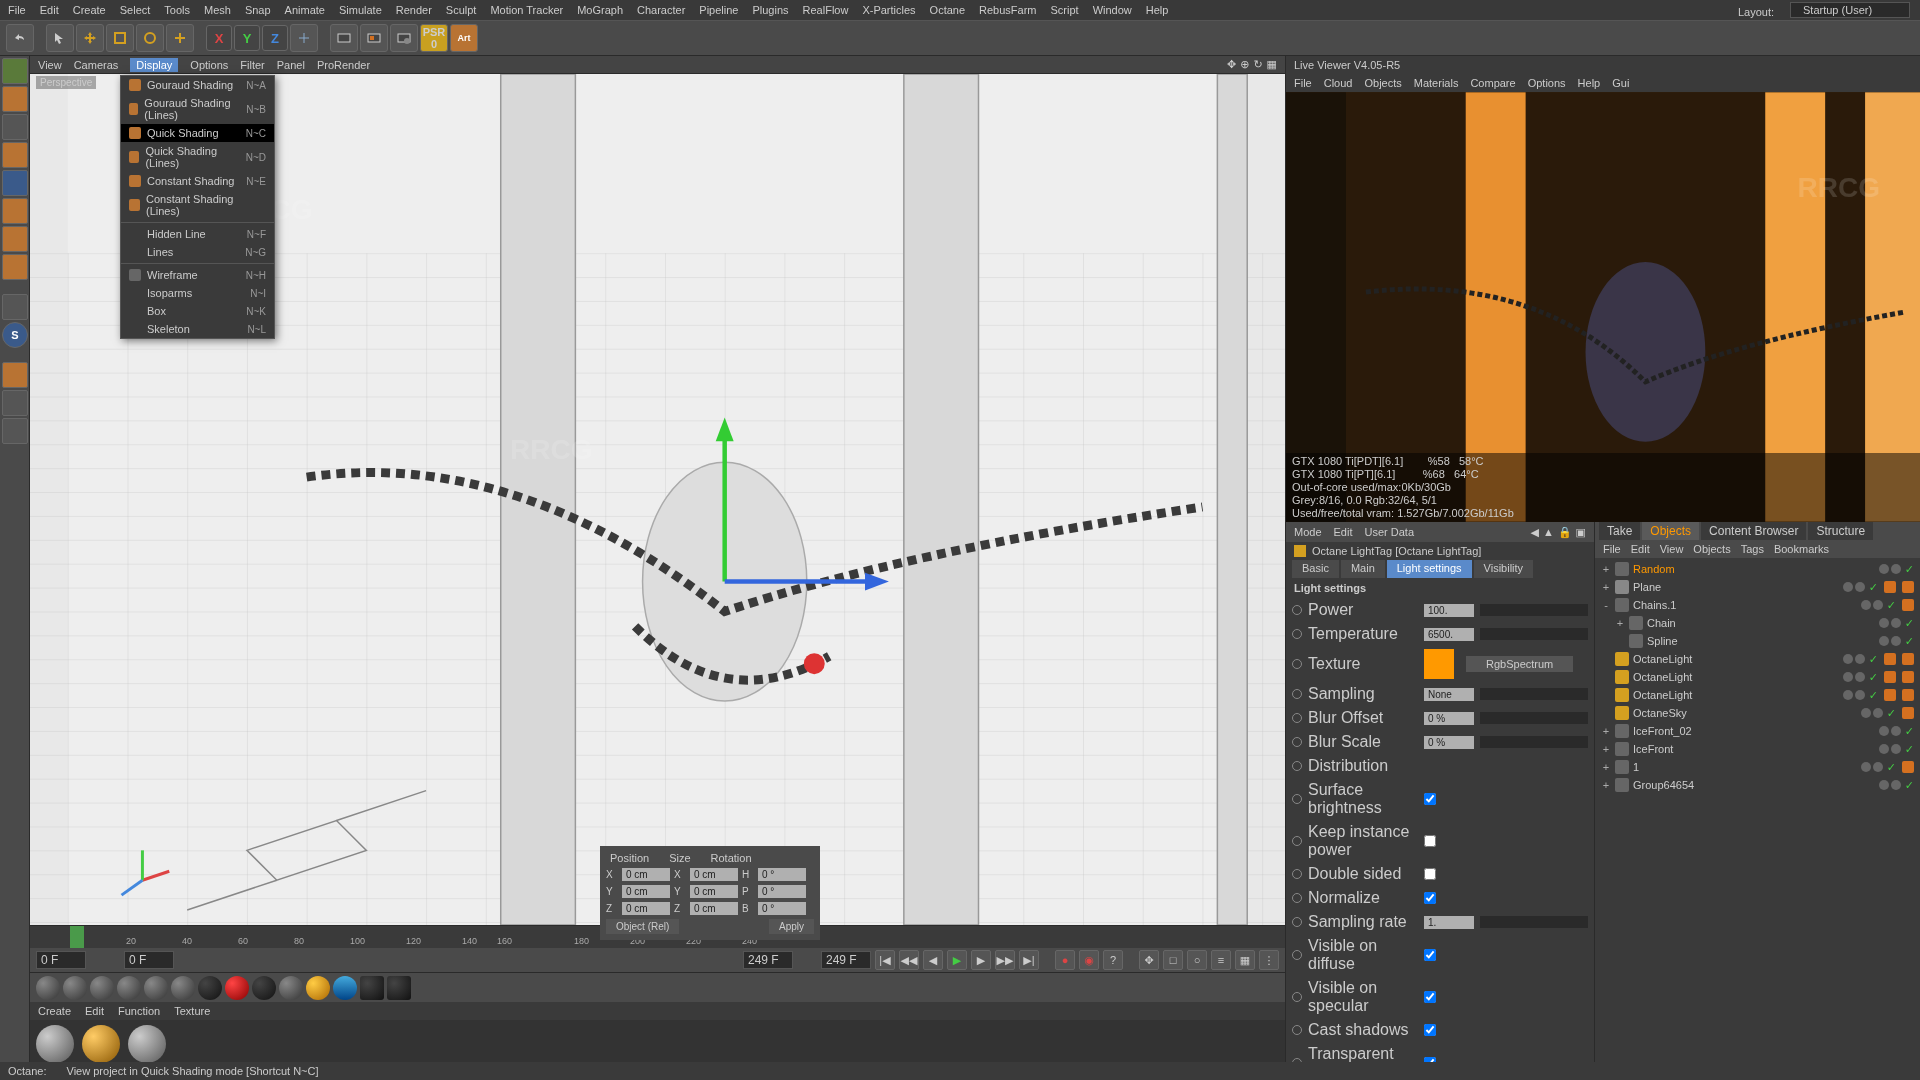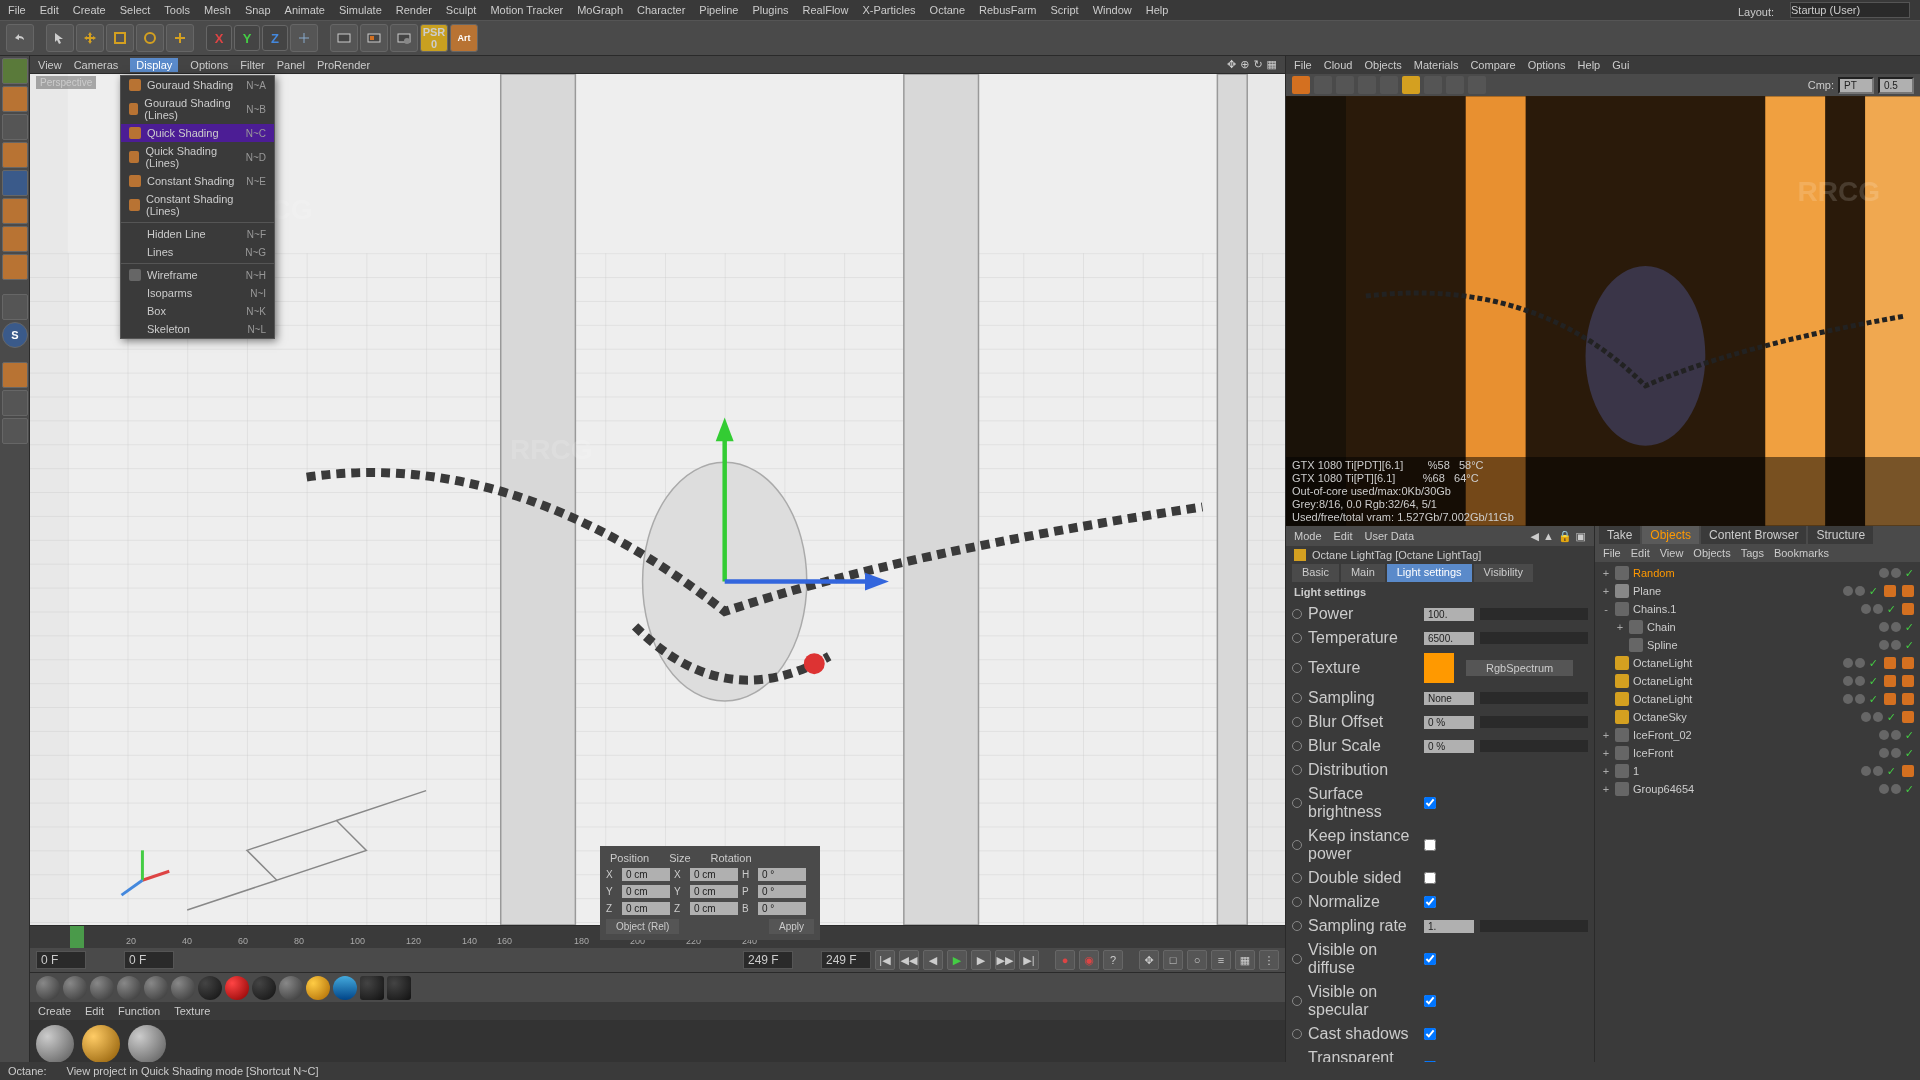--- a/index.html
+++ b/index.html
@@ -1,20 +1,20 @@
 <!DOCTYPE html>
 <html><head>
 <meta charset="utf-8">
 <style>
 *{margin:0;padding:0;box-sizing:border-box;font-family:Arial,sans-serif;font-size:11px;color:#ccc;user-select:none}
 body{background:#393939;overflow:hidden;width:1920px;height:1080px;position:relative}
 .menubar{height:20px;background:#393939;display:flex;align-items:center;padding:0 8px;gap:14px}
 .menubar span{cursor:pointer}
 .layout-info{position:absolute;right:10px;top:2px;display:flex;gap:16px;align-items:flex-end}
-.layout-select{background:#2a2a2a;border:1px solid #555;padding:1px 0;width:120px}
+.layout-select{background:#2a2a2a;border:1px solid #555;padding:1px 12px;width:120px}
 .toolbar{height:36px;background:#4a4a4a;display:flex;align-items:center;padding:0 6px;gap:2px;border-top:1px solid #555;border-bottom:1px solid #2a2a2a}
 .tool-btn{width:28px;height:28px;background:#555;border:1px solid #666;border-radius:3px;display:flex;align-items:center;justify-content:center;cursor:pointer}
 .tool-btn.orange{background:#b87333}
 .tool-btn.yellow{background:#c9a020}
 .tool-sep{width:8px}
 .axis-btn{width:26px;height:26px;background:#444;border:1px solid #666;border-radius:3px;display:flex;align-items:center;justify-content:center;font-weight:bold;font-size:13px}
 .axis-x{color:#d44}
 .axis-y{color:#4c4}
 .axis-z{color:#48d}
 .main-area{display:flex;height:calc(100% - 56px)}
@@ -23,21 +23,21 @@
 .lt-btn.orange{background:#b87333}
 .lt-btn.blue{background:#3a5a8a}
 .lt-btn.sel{background:#5a7a3a}
 .viewport-wrap{flex:1;display:flex;flex-direction:column;min-width:0}
 .vp-menubar{height:18px;background:#444;display:flex;align-items:center;gap:12px;padding:0 8px;border-bottom:1px solid #2a2a2a}
 .vp-menubar .active{background:#5a8aca;padding:1px 6px;color:#fff}
 .vp-icons{margin-left:auto;display:flex;gap:4px}
 .viewport{flex:1;background:#e8e8e8;position:relative;overflow:hidden}
 .display-menu{position:absolute;left:120px;top:75px;width:155px;background:#3a3a3a;border:1px solid #555;box-shadow:2px 2px 8px rgba(0,0,0,.5);z-index:100}
 .dm-item{display:flex;align-items:center;padding:3px 8px;gap:6px;position:relative}
-.dm-item:hover,.dm-item.hover{background:#4c1d95;color:#fff}
+.dm-item:hover,.dm-item.hover{background:#000000;color:#fff}
 .dm-icon{width:12px;height:12px;background:#b87333;border-radius:2px}
 .dm-icon.gray{background:#666}
 .dm-short{margin-left:auto;color:#999;font-size:10px}
 .dm-sep{height:1px;background:#555;margin:2px 0}
 .timeline-area{background:#4a4a4a;border-top:1px solid #2a2a2a}
 .timeline-ruler{height:22px;background:#3a3a3a;position:relative;display:flex;align-items:flex-end;padding:0 40px}
 .tl-tick{position:absolute;font-size:9px;color:#aaa;bottom:2px}
 .tl-marker{position:absolute;left:40px;top:0;width:14px;height:22px;background:#4a9a4a}
 .timeline-ctrl{height:24px;display:flex;align-items:center;padding:0 6px;gap:4px}
 .tl-field{background:#2a2a2a;border:1px solid #555;padding:1px 4px;width:50px;font-size:12px}
@@ -359,43 +359,31 @@
         <div class="mat-item">
             <div class="mat-thumb"></div>
             <div class="mat-label">Diamon</div>
           </div>
       </div>
     </div>
   </div>
 
   <div class="right-panel">
     <div class="live-header">
+      <span>Live Viewer V4.05-R5</span>
+    </div>
+    <div class="live-header">
       <span>File</span>
       <span>Cloud</span>
       <span>Objects</span>
       <span>Materials</span>
       <span>Compare</span>
       <span>Options</span>
       <span>Help</span>
       <span>Gui</span>
-    </div>
-    <div class="live-toolbar">
-      <div class="lv-btn orange"></div>
-      <div class="lv-btn"></div>
-      <div class="lv-btn"></div>
-      <div class="lv-btn"></div>
-      <div class="lv-btn"></div>
-      <div class="lv-btn" style="background:#d4a020"></div>
-      <div class="lv-btn"></div>
-      <div class="lv-btn"></div>
-      <div class="lv-btn"></div>
-      <div style="flex:1"></div>
-      <span>Cmp:</span>
-      <input class="lv-field" value="PT" style="">
-      <input class="lv-field" value="0.5" style="">
     </div>
     <div class="live-view">
       <svg width="100%" height="100%" viewBox="0 0 635 430">
         <rect width="635" height="430" fill="#2a1a0a"></rect>
         <rect x="0" y="0" width="60" height="430" fill="#1a1208"></rect>
         <rect x="180" y="0" width="60" height="430" fill="#e89030"></rect>
         <rect x="480" y="0" width="60" height="430" fill="#f0a040"></rect>
         <rect x="580" y="0" width="55" height="430" fill="#f0a850"></rect>
         <ellipse cx="360" cy="260" rx="60" ry="90" fill="#3a3548"></ellipse>
         <path d="M80 200 Q 250 180 360 290 Q 450 250 620 220" fill="none" stroke="#222" stroke-width="5" stroke-dasharray="5 3"></path>

